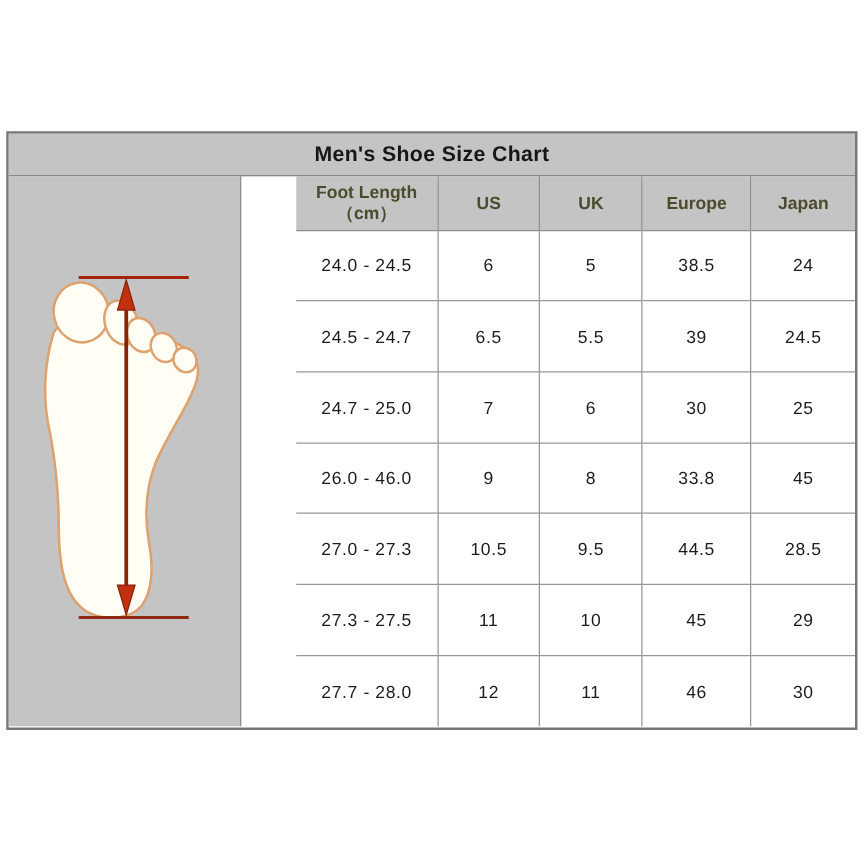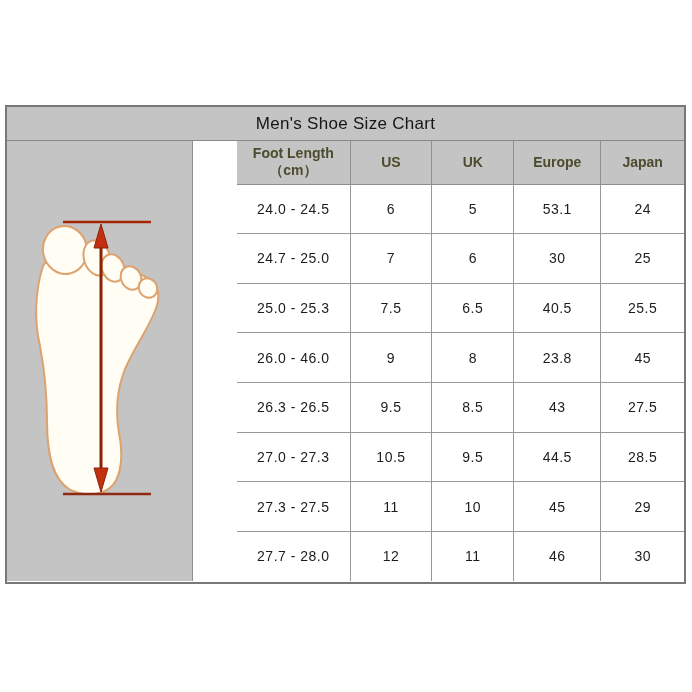--- a/index.html
+++ b/index.html
@@ -12,21 +12,21 @@
     width: 681px; height: 479px;
     border: 2px solid #787878;
     background: #ffffff;
   }
 
   .title-bar {
     height: 34px;
     background: #c4c4c4;
     border-bottom: 1px solid #8a8a8a;
     display: flex; align-items: center; justify-content: center;
-    font-weight: normal; font-size: 17px; color: #161616;
+    font-weight: bold; font-size: 17px; color: #161616;
     letter-spacing: 0.3px;
   }
 
   .body-row { display: flex; height: calc(100% - 35px); gap: 44px; }
 
   .foot-cell {
     width: 186px; flex: 0 0 186px;
     background: #c4c4c4;
     border-right: 1px solid #8f8f8f;
     position: relative;
@@ -133,50 +133,43 @@
           <th>UK</th>
           <th>Europe</th>
           <th>Japan</th>
         </tr>
       </thead>
       <tbody>
           <tr>
             <td>24.0 - 24.5</td>
             <td>6</td>
             <td>5</td>
-            <td>53.1</td>
+            <td>38.5</td>
             <td>24</td>
+          </tr>
+          <tr>
+            <td>24.5 - 24.7</td>
+            <td>6.5</td>
+            <td>5.5</td>
+            <td>39</td>
+            <td>24.5</td>
           </tr>
           <tr>
             <td>24.7 - 25.0</td>
             <td>7</td>
             <td>6</td>
             <td>30</td>
             <td>25</td>
           </tr>
           <tr>
-            <td>25.0 - 25.3</td>
-            <td>7.5</td>
-            <td>6.5</td>
-            <td>40.5</td>
-            <td>25.5</td>
-          </tr>
-          <tr>
             <td>26.0 - 46.0</td>
             <td>9</td>
             <td>8</td>
-            <td>23.8</td>
+            <td>33.8</td>
             <td>45</td>
-          </tr>
-          <tr>
-            <td>26.3 - 26.5</td>
-            <td>9.5</td>
-            <td>8.5</td>
-            <td>43</td>
-            <td>27.5</td>
           </tr>
           <tr>
             <td>27.0 - 27.3</td>
             <td>10.5</td>
             <td>9.5</td>
             <td>44.5</td>
             <td>28.5</td>
           </tr>
           <tr>
             <td>27.3 - 27.5</td>

